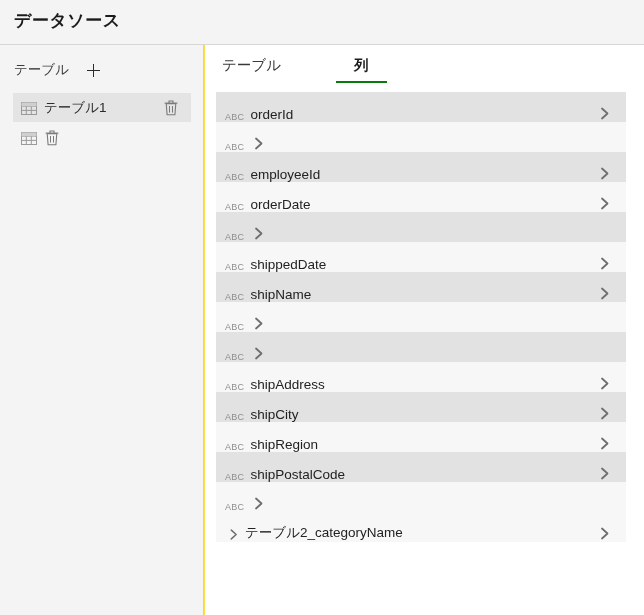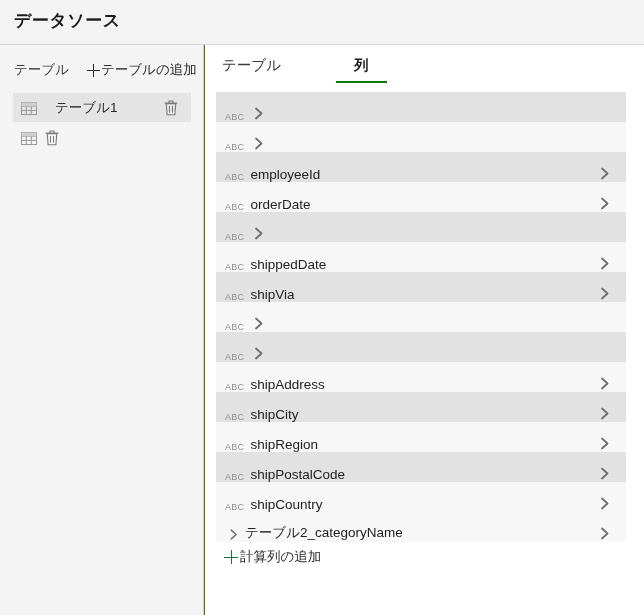--- a/index.html
+++ b/index.html
@@ -12,21 +12,21 @@
     background: #ffffff;
     font-family: "Liberation Sans", "DejaVu Sans", sans-serif;
     color: #222222;
     overflow: hidden;
     position: relative;
   }
   #app {
     position: relative;
     width: 644px;
     height: 615px;
-    background: #4d7c0f;
+    background: #fde047;
   }
 
   
   .page-header {
     position: absolute;
     left: 0;
     top: 0;
     width: 644px;
     height: 45px;
     background: #f4f4f4;
@@ -104,21 +104,21 @@
   }
   .table-item {
     position: relative;
     height: 29px;
     margin: 0 13px 1px 13px;
     display: flex;
     align-items: center;
     cursor: pointer;
     box-sizing: border-box;
   }
-  .table-item.selected { background: #e4e4e4; gap: 11px; }
+  .table-item.selected { background: #e4e4e4; }
   .grid-icon {
     width: 16px;
     height: 13px;
     margin-left: 8px;
     margin-right: 7px;
     flex: none;
   }
   .table-item-label {
     font-size: 13.5px;
     color: #2b2b2b;
@@ -271,21 +271,20 @@
 
   <div class="page-header">
     <div class="page-title">データソース</div>
   </div>
 
   <div class="left-panel">
     <div class="left-toolbar">
       <div class="left-toolbar-label">テーブル</div>
       <div class="add-table-button">
         <span class="plus-dark"></span>
-        <span>テーブルの追加</span>
       </div>
     </div>
     <div class="table-list" id="table-list">
         <div class="table-item selected">
           <span class="grid-icon"><svg viewBox="0 0 16 13" width="16" height="13" xmlns="http://www.w3.org/2000/svg">
               <rect x="0.5" y="0.5" width="15" height="12" fill="none" stroke="#9a9a9a" stroke-width="1"></rect>
               <line x1="0.5" y1="4.2" x2="15.5" y2="4.2" stroke="#9a9a9a" stroke-width="1"></line>
               <line x1="0.5" y1="8.4" x2="15.5" y2="8.4" stroke="#9a9a9a" stroke-width="1"></line>
               <line x1="5.3" y1="0.5" x2="5.3" y2="12.5" stroke="#9a9a9a" stroke-width="1"></line>
               <line x1="10.3" y1="0.5" x2="10.3" y2="12.5" stroke="#9a9a9a" stroke-width="1"></line>
@@ -327,20 +326,21 @@
       </div>
       <div class="tab tab-columns">
         <span>列</span>
         <span class="tab-underline"></span>
       </div>
     </div>
 
     <div class="column-list" id="column-list">
         <div class="column-row alt">
           <span class="abc-icon">ABC</span>
+          <span class="column-label">orderId</span>
           <span class="chevron-right"><svg viewBox="0 0 17 17" width="17" height="17" xmlns="http://www.w3.org/2000/svg">
               <polyline points="6,3.5 11.5,8.5 6,13.5" fill="none" stroke="#6e6e6e" stroke-width="1.8" stroke-linecap="round" stroke-linejoin="round"></polyline>
             </svg></span>
         </div>
         <div class="column-row plain">
           <span class="abc-icon">ABC</span>
           <span class="chevron-right"><svg viewBox="0 0 17 17" width="17" height="17" xmlns="http://www.w3.org/2000/svg">
               <polyline points="6,3.5 11.5,8.5 6,13.5" fill="none" stroke="#6e6e6e" stroke-width="1.8" stroke-linecap="round" stroke-linejoin="round"></polyline>
             </svg></span>
         </div>
@@ -366,21 +366,21 @@
         </div>
         <div class="column-row plain">
           <span class="abc-icon">ABC</span>
           <span class="column-label">shippedDate</span>
           <span class="chevron-right"><svg viewBox="0 0 17 17" width="17" height="17" xmlns="http://www.w3.org/2000/svg">
               <polyline points="6,3.5 11.5,8.5 6,13.5" fill="none" stroke="#6e6e6e" stroke-width="1.8" stroke-linecap="round" stroke-linejoin="round"></polyline>
             </svg></span>
         </div>
         <div class="column-row alt">
           <span class="abc-icon">ABC</span>
-          <span class="column-label">shipVia</span>
+          <span class="column-label">shipName</span>
           <span class="chevron-right"><svg viewBox="0 0 17 17" width="17" height="17" xmlns="http://www.w3.org/2000/svg">
               <polyline points="6,3.5 11.5,8.5 6,13.5" fill="none" stroke="#6e6e6e" stroke-width="1.8" stroke-linecap="round" stroke-linejoin="round"></polyline>
             </svg></span>
         </div>
         <div class="column-row plain">
           <span class="abc-icon">ABC</span>
           <span class="chevron-right"><svg viewBox="0 0 17 17" width="17" height="17" xmlns="http://www.w3.org/2000/svg">
               <polyline points="6,3.5 11.5,8.5 6,13.5" fill="none" stroke="#6e6e6e" stroke-width="1.8" stroke-linecap="round" stroke-linejoin="round"></polyline>
             </svg></span>
         </div>
@@ -413,33 +413,28 @@
         </div>
         <div class="column-row alt">
           <span class="abc-icon">ABC</span>
           <span class="column-label">shipPostalCode</span>
           <span class="chevron-right"><svg viewBox="0 0 17 17" width="17" height="17" xmlns="http://www.w3.org/2000/svg">
               <polyline points="6,3.5 11.5,8.5 6,13.5" fill="none" stroke="#6e6e6e" stroke-width="1.8" stroke-linecap="round" stroke-linejoin="round"></polyline>
             </svg></span>
         </div>
         <div class="column-row plain">
           <span class="abc-icon">ABC</span>
-          <span class="column-label">shipCountry</span>
           <span class="chevron-right"><svg viewBox="0 0 17 17" width="17" height="17" xmlns="http://www.w3.org/2000/svg">
               <polyline points="6,3.5 11.5,8.5 6,13.5" fill="none" stroke="#6e6e6e" stroke-width="1.8" stroke-linecap="round" stroke-linejoin="round"></polyline>
             </svg></span>
         </div>
         <div class="column-row plain">
           <span class="expand-chevron"><svg viewBox="0 0 17 17" width="15" height="15" xmlns="http://www.w3.org/2000/svg">
               <polyline points="6,3.5 11.5,8.5 6,13.5" fill="none" stroke="#6e6e6e" stroke-width="1.7" stroke-linecap="round" stroke-linejoin="round"></polyline>
             </svg></span>
           <span class="column-label">テーブル2_categoryName</span>
           <span class="chevron-right"><svg viewBox="0 0 17 17" width="17" height="17" xmlns="http://www.w3.org/2000/svg">
               <polyline points="6,3.5 11.5,8.5 6,13.5" fill="none" stroke="#6e6e6e" stroke-width="1.8" stroke-linecap="round" stroke-linejoin="round"></polyline>
             </svg></span>
-        </div>
-        <div class="add-calc-row">
-          <span class="plus-green"></span>
-          <span class="add-calc-label">計算列の追加</span>
         </div>
       </div>
   </div>
 </div>
 
 </body></html>

